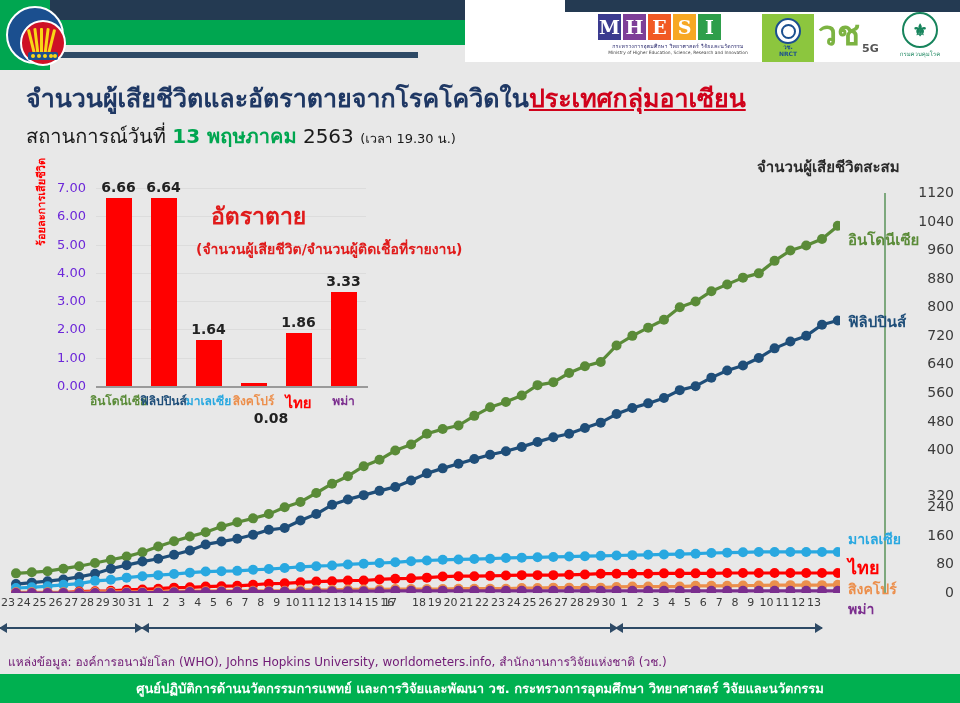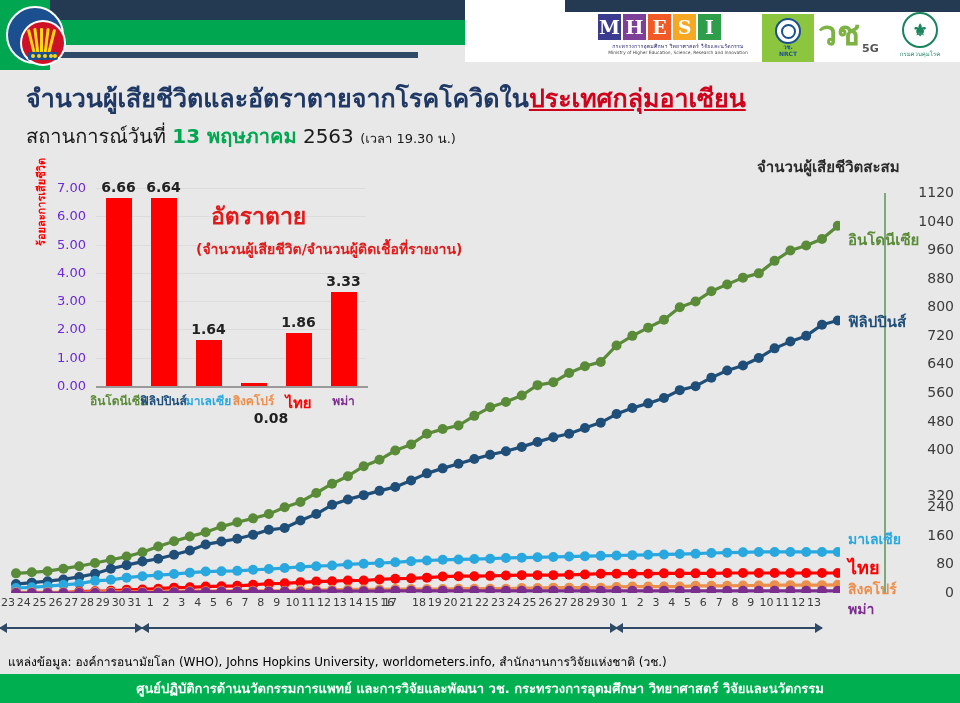--- a/index.html
+++ b/index.html
@@ -91,21 +91,21 @@
   #xaxis{left:0;top:596px;width:960px;height:18px;}
   .xt{position:absolute;font:11px "DejaVu Sans",sans-serif;color:#3b3b3b;text-align:center;width:18px;}
   .month-arrow{position:absolute;height:2px;background:#2e4a66;top:9px;}
   .month-arrow::before,.month-arrow::after{content:"";position:absolute;top:-4px;
     border-top:5px solid transparent;border-bottom:5px solid transparent;}
   .month-arrow::before{left:-1px;border-right:8px solid #2e4a66;}
   .month-arrow::after{right:-1px;border-left:8px solid #2e4a66;}
   .month-label{position:absolute;font:bold 15px "DejaVu Sans",sans-serif;color:#1a1a1a;text-align:center;}
   #month-row{left:0;top:618px;width:960px;height:34px;}
 
-  #source{left:8px;top:652px;font:12px "DejaVu Sans",sans-serif;color:#000000;white-space:nowrap;}
+  #source{left:8px;top:652px;font:12px "DejaVu Sans",sans-serif;color:#701a75;white-space:nowrap;}
   #footer{left:0;top:674px;width:960px;height:29px;background:#00b050;
     display:flex;align-items:center;justify-content:center;}
   #footer span{font:bold 13px "DejaVu Sans",sans-serif;color:#ffffff;}
 </style>
 </head>
 <body>
 
 <div class="abs" id="header-band"></div>
 <div class="abs" id="header-white-right"></div>
 <div class="abs" id="header-band-right"></div>

